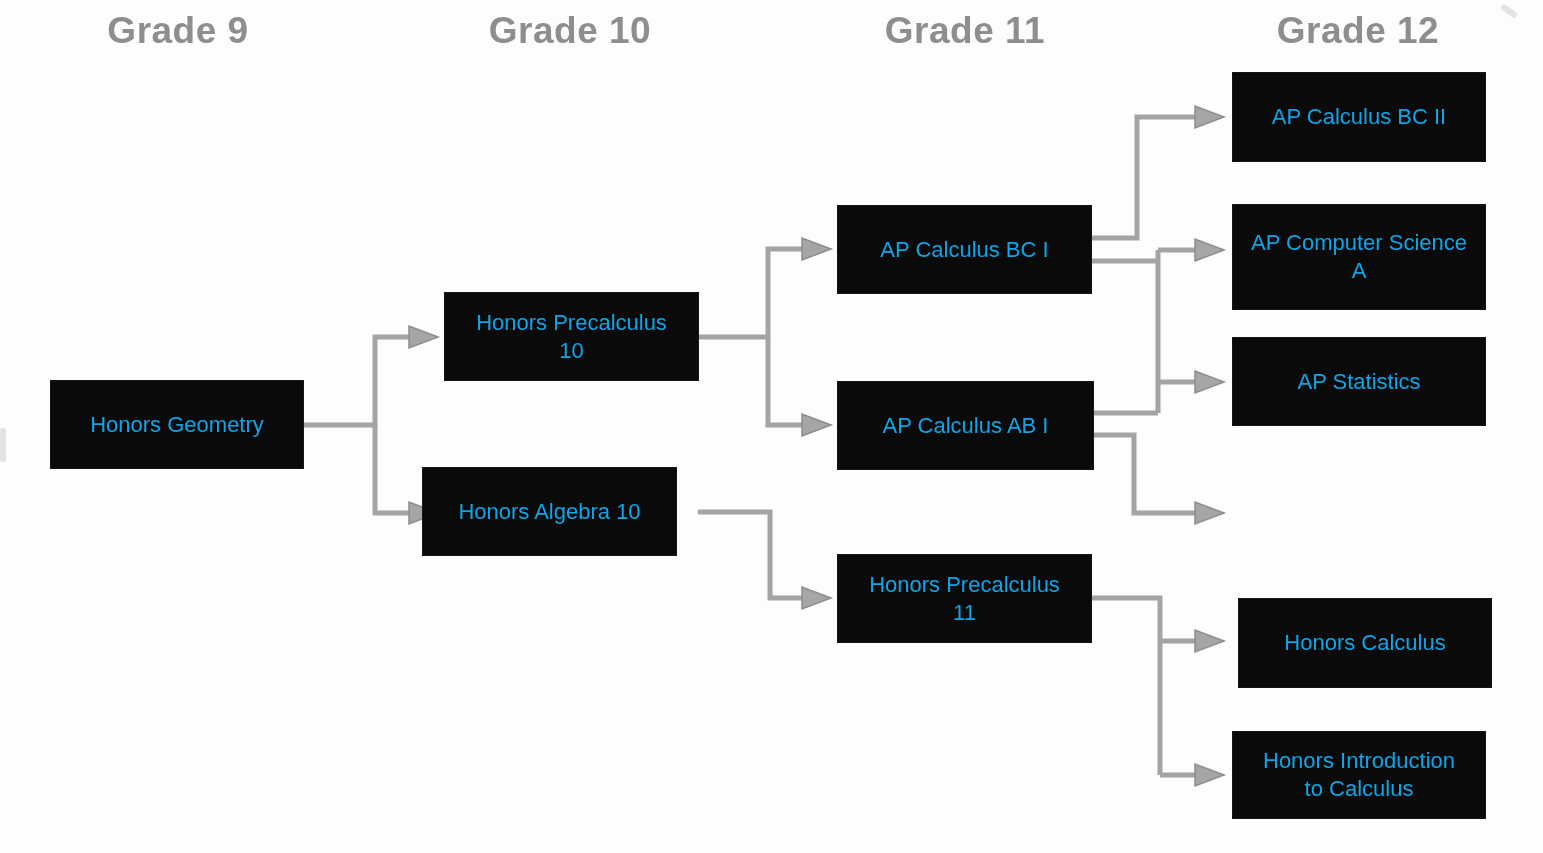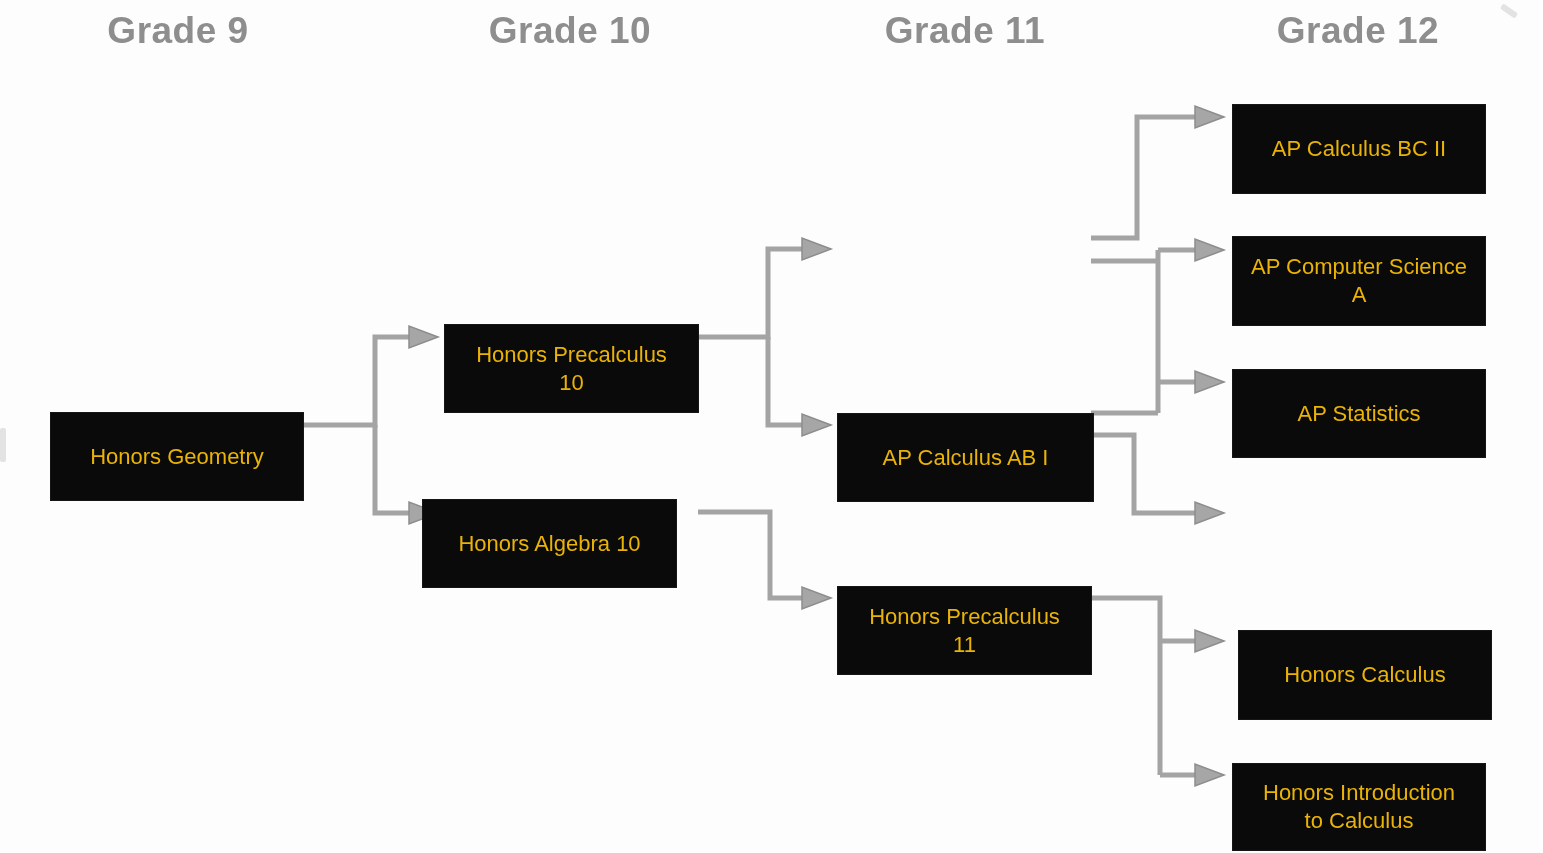--- a/index.html
+++ b/index.html
@@ -11,27 +11,26 @@
   }
   .canvas{position:absolute;left:0;top:0;width:1543px;height:853px;}
   .col-header{
     position:absolute;top:10px;transform:translateX(-50%);
     font-size:37px;font-weight:700;color:#8e8e8e;letter-spacing:0.5px;
     white-space:nowrap;
   }
   .course-node{
     position:absolute;
     background:#0a0a0a;
-    color:#eab308;
+    color:#0ea5e9;
     display:flex;align-items:center;justify-content:center;text-align:center;
     font-size:22px;line-height:28px;
     white-space:pre-line;
     padding:0 14px;box-sizing:border-box;
     box-shadow:0 0 0 1px #161616;
-    margin-top:32px;
   }
   svg.connectors{position:absolute;left:0;top:0;pointer-events:none;}
   svg.connectors path{fill:none;stroke:#a4a4a4;stroke-width:5;}
   svg.connectors polygon{fill:#a6a6a6;stroke:#8d8d8d;stroke-width:1.5;}
   .scan-artifact{position:absolute;background:#e3e3e3;border-radius:2px;}
 </style>
 </head>
 <body>
 
 <div class="canvas">
@@ -104,26 +103,27 @@
   <div class="col-header" style="left:570px">Grade 10</div>
   <div class="col-header" style="left:965px">Grade 11</div>
   <div class="col-header" style="left:1358px">Grade 12</div>
 
   <div class="course-node" style="left:51px;top:381px;width:252px;height:87px">Honors Geometry</div>
 
   <div class="course-node" style="left:445px;top:293px;width:253px;height:87px">Honors Precalculus
 10</div>
   <div class="course-node" style="left:423px;top:468px;width:253px;height:87px">Honors Algebra 10</div>
 
+  <div class="course-node" style="left:838px;top:206px;width:253px;height:87px">AP Calculus BC I</div>
   <div class="course-node" style="left:838px;top:382px;width:255px;height:87px">AP Calculus AB I</div>
   <div class="course-node" style="left:838px;top:555px;width:253px;height:87px">Honors Precalculus
 11</div>
 
   <div class="course-node" style="left:1233px;top:73px;width:252px;height:88px">AP Calculus BC II</div>
-  <div class="course-node" style="left:1233px;top:205px;width:252px;height:88px">AP Computer Science
+  <div class="course-node" style="left:1233px;top:205px;width:252px;height:104px">AP Computer Science
 A</div>
   <div class="course-node" style="left:1233px;top:338px;width:252px;height:87px">AP Statistics</div>
   <div class="course-node" style="left:1239px;top:599px;width:252px;height:88px">Honors Calculus</div>
   <div class="course-node" style="left:1233px;top:732px;width:252px;height:86px">Honors Introduction
 to Calculus</div>
 
   <div class="scan-artifact" style="left:0;top:428px;width:6px;height:34px"></div>
   <div class="scan-artifact" style="left:1500px;top:8px;width:18px;height:6px;transform:rotate(35deg)"></div>
 </div>
 

